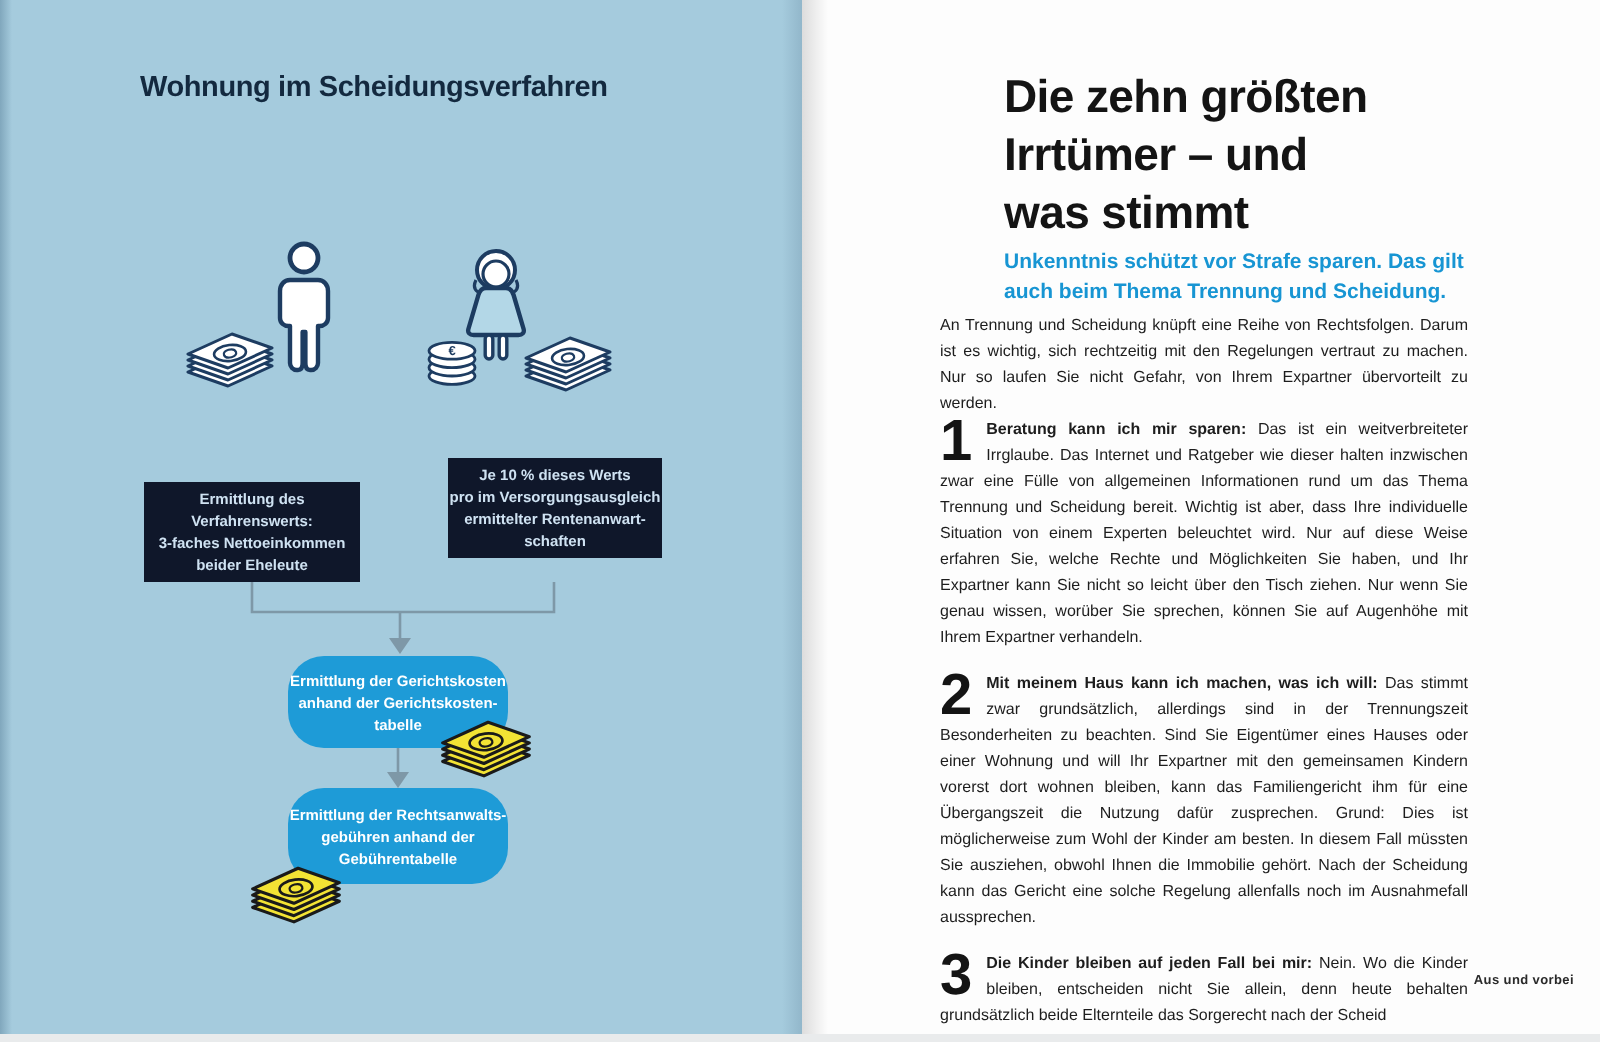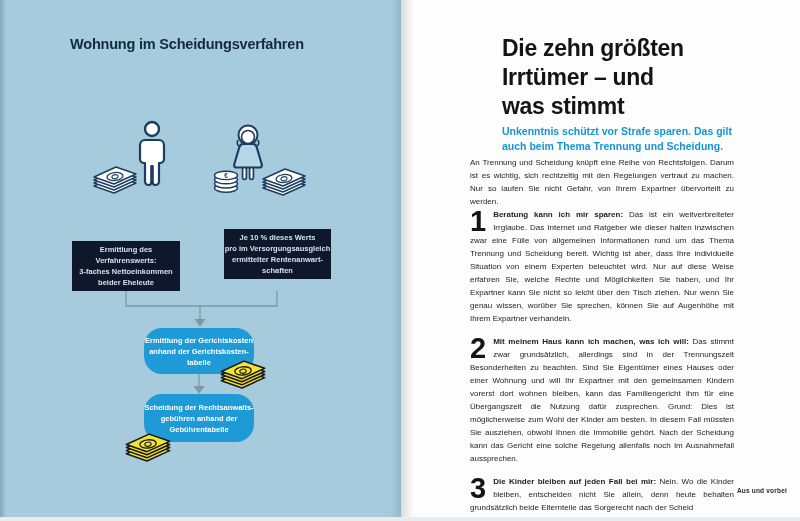--- a/index.html
+++ b/index.html
@@ -121,21 +121,21 @@
     <div class="flow-box navy box1 preline">Ermittlung des Verfahrenswerts:
 3-faches Nettoeinkommen
 beider Eheleute</div>
     <div class="flow-box navy box2 preline">Je 10 % dieses Werts
 pro im Versorgungsausgleich
 ermittelter Rentenanwart-
 schaften</div>
     <div class="flow-box bright box3 preline">Ermittlung der Gerichtskosten
 anhand der Gerichtskosten-
 tabelle</div>
-    <div class="flow-box bright box4 preline">Scheidung der Rechtsanwalts-
+    <div class="flow-box bright box4 preline">Ermittlung der Rechtsanwalts-
 gebühren anhand der
 Gebührentabelle</div>
 
     <svg class="abs z2" style="left:219px;top:357px" width="48" height="33" viewBox="0 0 46 32">
       <g fill="#f3e334" stroke="#1a1a1a" stroke-width="1.5" stroke-linejoin="round">
         <polygon points="2,23 24,13 44,20 22,30"></polygon>
         <polygon points="2,20 24,10 44,17 22,27"></polygon>
         <polygon points="2,17 24,7 44,14 22,24"></polygon>
         <polygon points="2,14 24,4 44,11 22,21"></polygon>
       </g>

